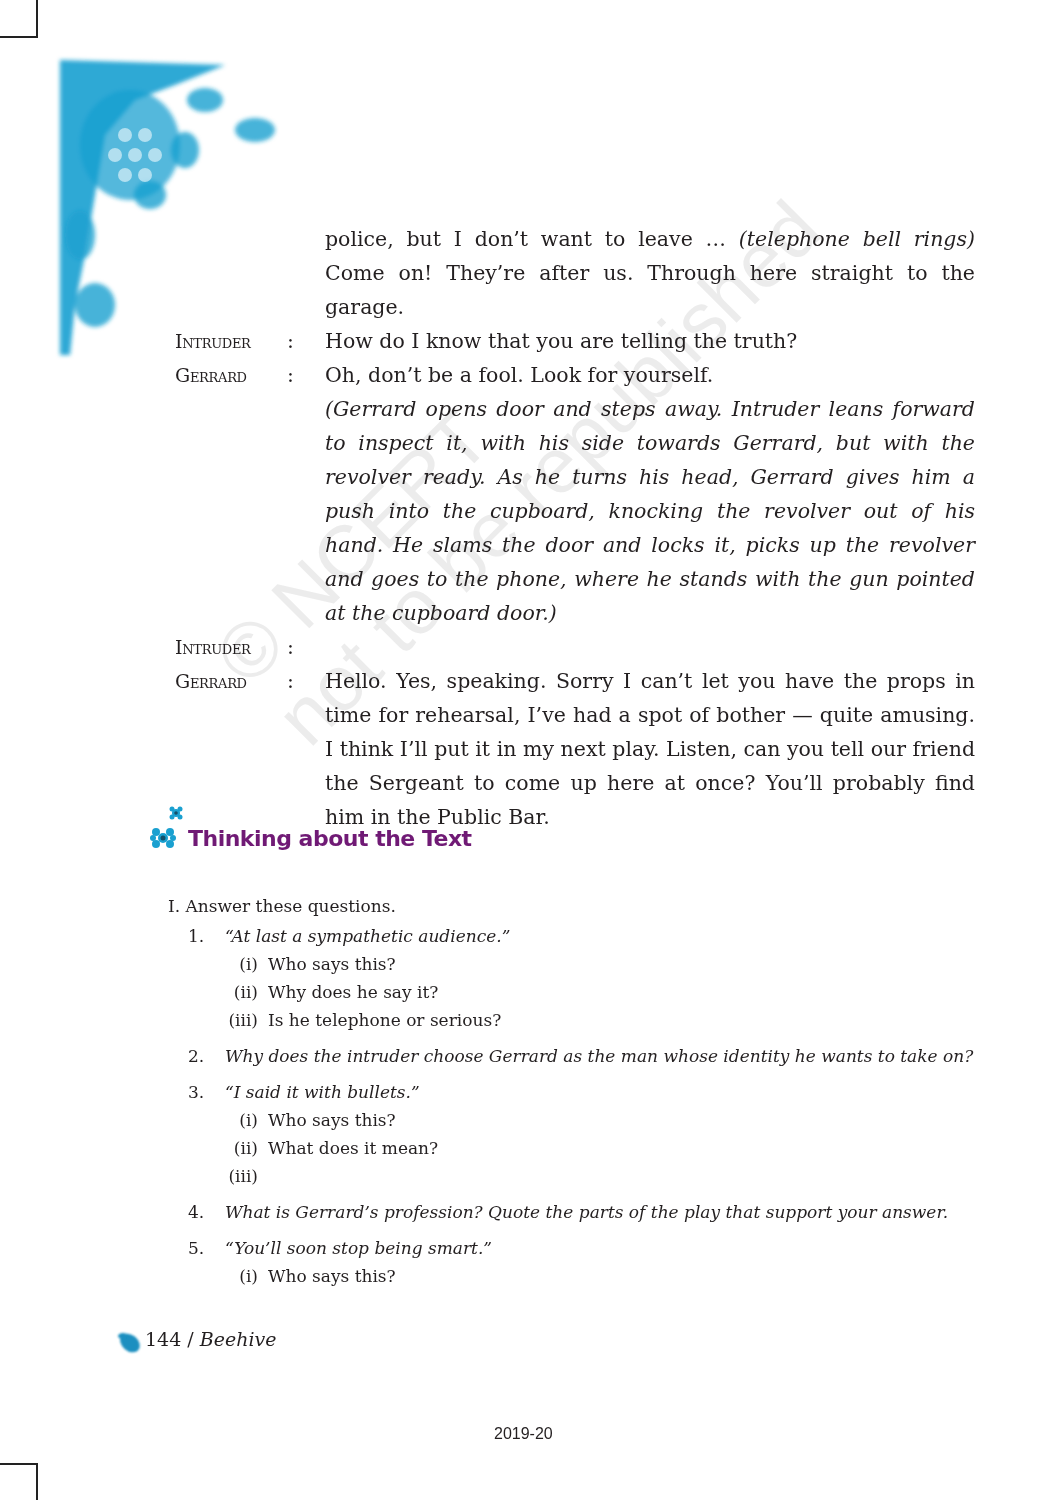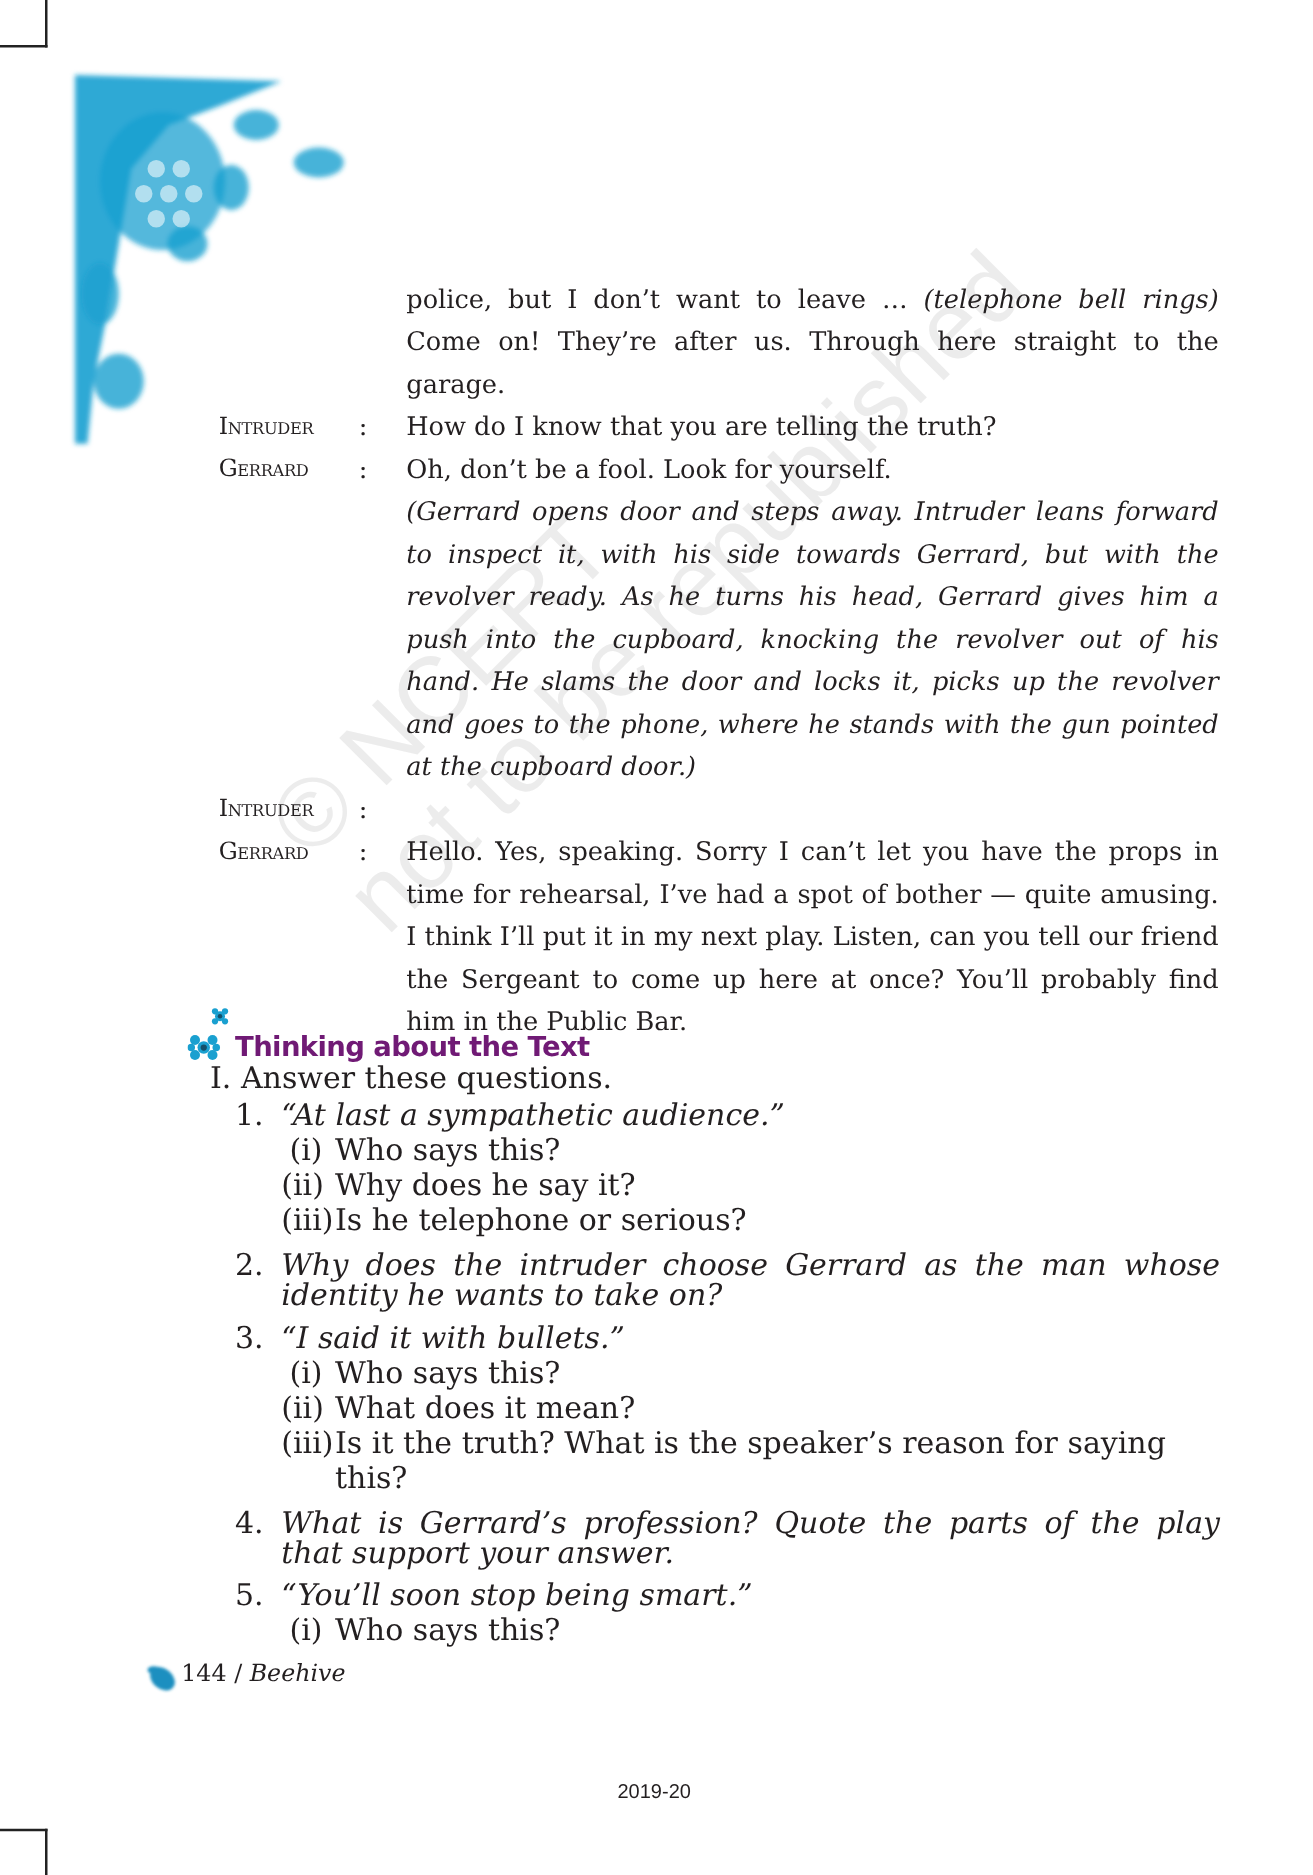--- a/index.html
+++ b/index.html
@@ -23,21 +23,21 @@
     .spk { width: 112px; flex: 0 0 112px; font-variant: small-caps; font-size: 19px; letter-spacing: -0.3px; }
     .colon { width: 38px; flex: 0 0 38px; }
     .txt { flex: 1; text-align: justify; }
     .indent { margin-left: 150px; text-align: justify; }
     em { font-style: italic; }
     .author { text-align: right; font-variant: small-caps; margin-top: 26px; font-size: 20px; }
 
     .section-head { position: absolute; left: 150px; top: 805px; display: flex; align-items: flex-end; }
     .section-head .title { font-family: "DejaVu Sans", sans-serif; color: #701a75; font-size: 22px; font-weight: bold; letter-spacing: -0.5px; margin-left: 2px; text-align: right; }
 
-    .qs { position: absolute; left: 168px; top: 848px; width: 808px; font-size: 24px; line-height: 28px; }
+    .qs { position: absolute; left: 168px; top: 892px; width: 808px; font-size: 17px; line-height: 28px; }
     .qs .intro { margin-bottom: 2px; }
     .q { display: flex; margin-left: 20px; }
     .q .num { width: 37px; flex: 0 0 37px; }
     .q .qt { flex: 1; text-align: justify; line-height: 24px; padding-top: 2px; font-style: italic; }
     .sub { display: flex; margin-left: 57px; }
     .sub .rn { width: 43px; flex: 0 0 43px; text-align: right; padding-right: 10px; box-sizing: border-box; }
     .gap { height: 8px; }
 
     .footer { position: absolute; left: 115px; top: 1328px; display: flex; font-size: 19px; }
     .footer .book { font-style: italic; margin-left: 6px; }
@@ -164,21 +164,20 @@
   <div class="sub">
       <span class="rn">(i)</span>
       <span>Who says this?</span>
     </div>
   <div class="sub">
       <span class="rn">(ii)</span>
       <span>What does it mean?</span>
     </div>
   <div class="sub">
       <span class="rn">(iii)</span>
-      <span>Is it the truth? What is the speaker’s reason for saying this?</span>
     </div>
   <div class="gap"></div>
 
   <div class="q">
     <span class="num">4.</span>
     <span class="qt">What is Gerrard’s profession? Quote the parts of the play that support your answer.</span>
   </div>
   <div class="gap"></div>
 
   <div class="q">

